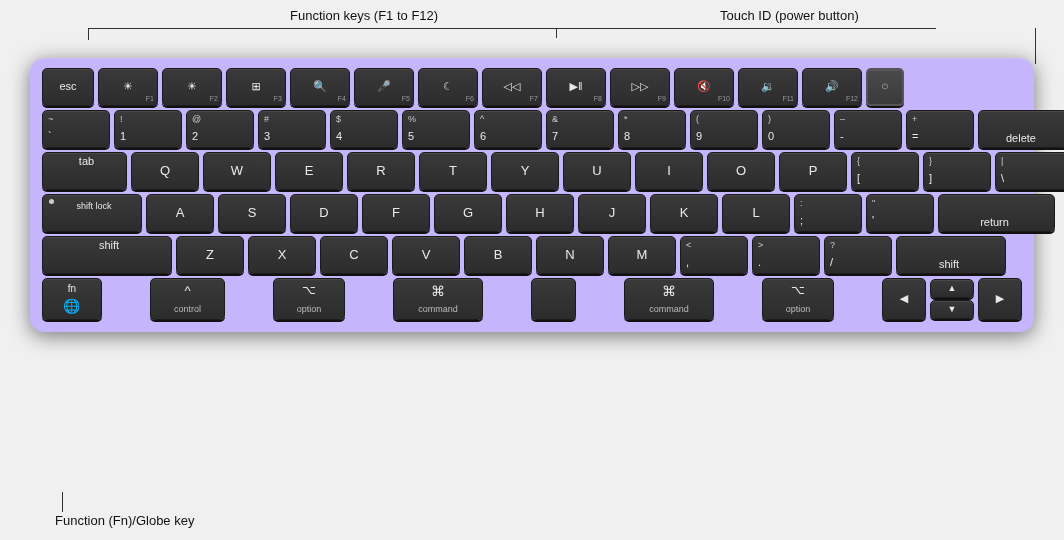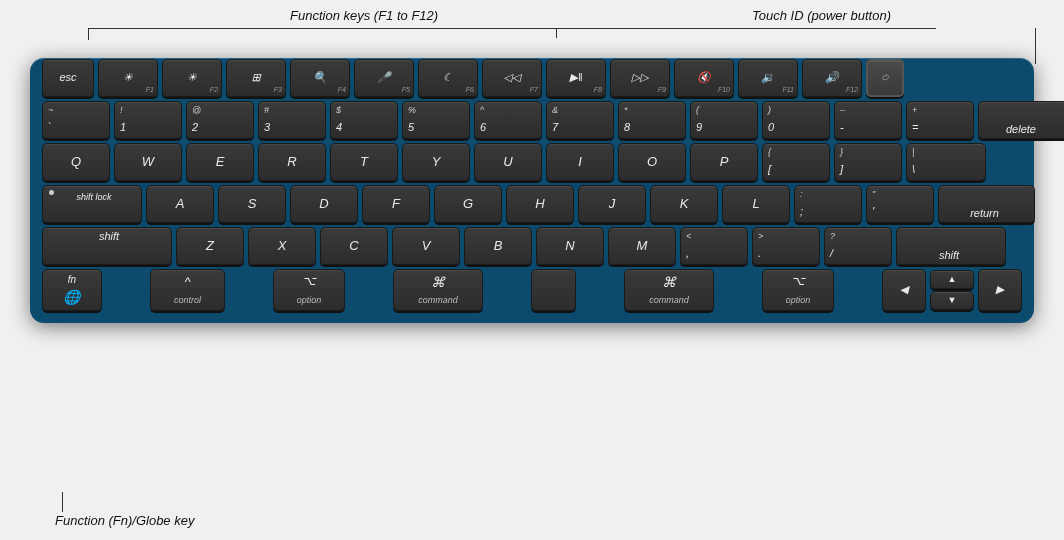--- a/index.html
+++ b/index.html
@@ -8,39 +8,39 @@
       font-family: -apple-system, BlinkMacSystemFont, 'SF Pro Text', sans-serif;
       width: 1064px;
       height: 540px;
       overflow: hidden;
       position: relative;
     }
 
     .annotation-area {
       position: absolute;
       top: 0; left: 0;
-      width: 100%; height: 100%; font-style: italic;
+      width: 100%; height: 100%;
     }
 
     .label {
       position: absolute;
       font-size: 13px;
       color: #111;
       white-space: nowrap;
     }
 
     
     .keyboard-wrap {
       position: absolute;
       top: 58px;
       left: 30px;
       width: 1004px;
-      background: #0c4a6e;
+      background: #c4b5fd;
       border-radius: 14px;
-      padding: 1px 12px 12px 12px;
+      padding: 10px 12px 12px 12px;
       box-shadow: 0 4px 20px rgba(0,0,0,0.5), inset 0 1px 0 rgba(255,255,255,0.15);
     }
 
     .keyboard-rows {
       display: flex;
       flex-direction: column;
       gap: 4px;
     }
 
     .key-row {
@@ -105,21 +105,21 @@
     .key-std { width: 68px; }
     .key-delete { width: 90px; }
     
     
     .key-tab { width: 85px; }
     .key-letter { width: 68px; }
     .key-backslash { width: 80px; }
     
     
     .key-caps { width: 100px; }
-    .key-return { width: 97px; text-align: center; }
+    .key-return { width: 117px; text-align: center; }
     
     
     .key-shift-l { width: 130px; }
     .key-shift-r { width: 110px; }
     
     
     .key-fn { width: 60px; }
     .key-control { width: 75px; }
     .key-option { width: 72px; }
     .key-command-l { width: 90px; }
@@ -129,21 +129,21 @@
     .key-arrow-lr { width: 44px; }
     .key-arrow-half { width: 44px; min-height: 18px; height: 18px; }
   </style>
 </head>
 <body>
 
 <div class="annotation-area">
 
   <div class="label" style="top:8px; left:290px;">Function keys (F1 to F12)</div>
 
-  <div class="label" style="top:8px; left:752px;">Touch ID (power button)</div>
+  <div class="label" style="top:8px; left:720px;">Touch ID (power button)</div>
 
   <div style="position:absolute; top:28px; left:88px; width:1px; height:12px; background:#333;"></div>
   <div style="position:absolute; top:28px; left:88px; width:290px; height:1px; background:#333;"></div>
 
   <div style="position:absolute; top:28px; left:376px; width:560px; height:1px; background:#333;"></div>
 
   <div style="position:absolute; top:28px; right:28px; width:1px; height:36px; background:#333;"></div>
 
   <div style="position:absolute; top:28px; left:556px; width:1px; height:10px; background:#333;"></div>
 
@@ -260,20 +260,21 @@
             <span class="bot-char">-</span>
           </div>
         <div class="key key-std">
             <span class="top-char">+</span>
             <span class="bot-char">=</span>
           </div>
         <div class="key key-delete" style="font-size:11px; justify-content:flex-end; padding-right:8px;">delete</div>
       </div>
 
       <div class="key-row">
+        <div class="key key-tab" style="font-size:11px; justify-content:flex-start; padding-left:8px;">tab</div>
         <div class="key key-letter">
             <span class="key-main">Q</span>
           </div>
         <div class="key key-letter">
             <span class="key-main">W</span>
           </div>
         <div class="key key-letter">
             <span class="key-main">E</span>
           </div>
         <div class="key key-letter">

